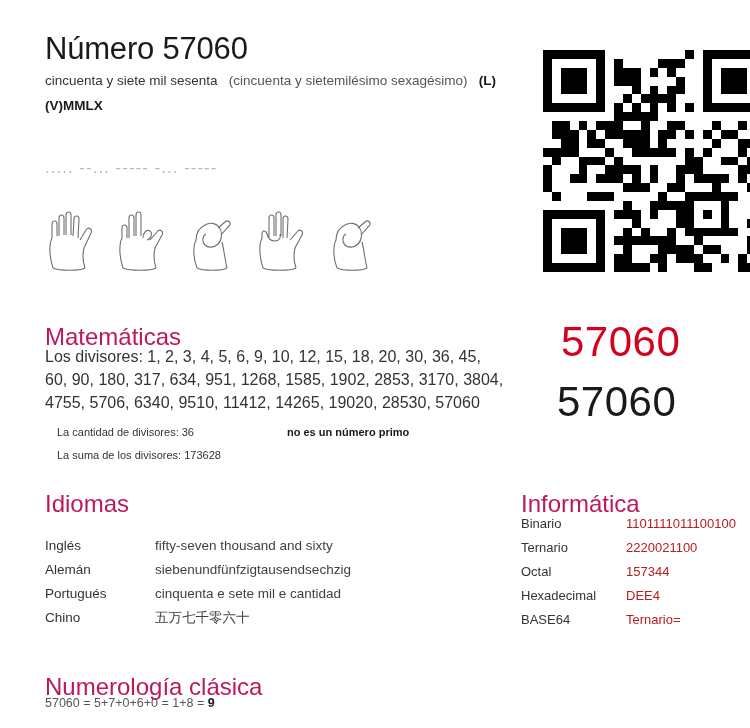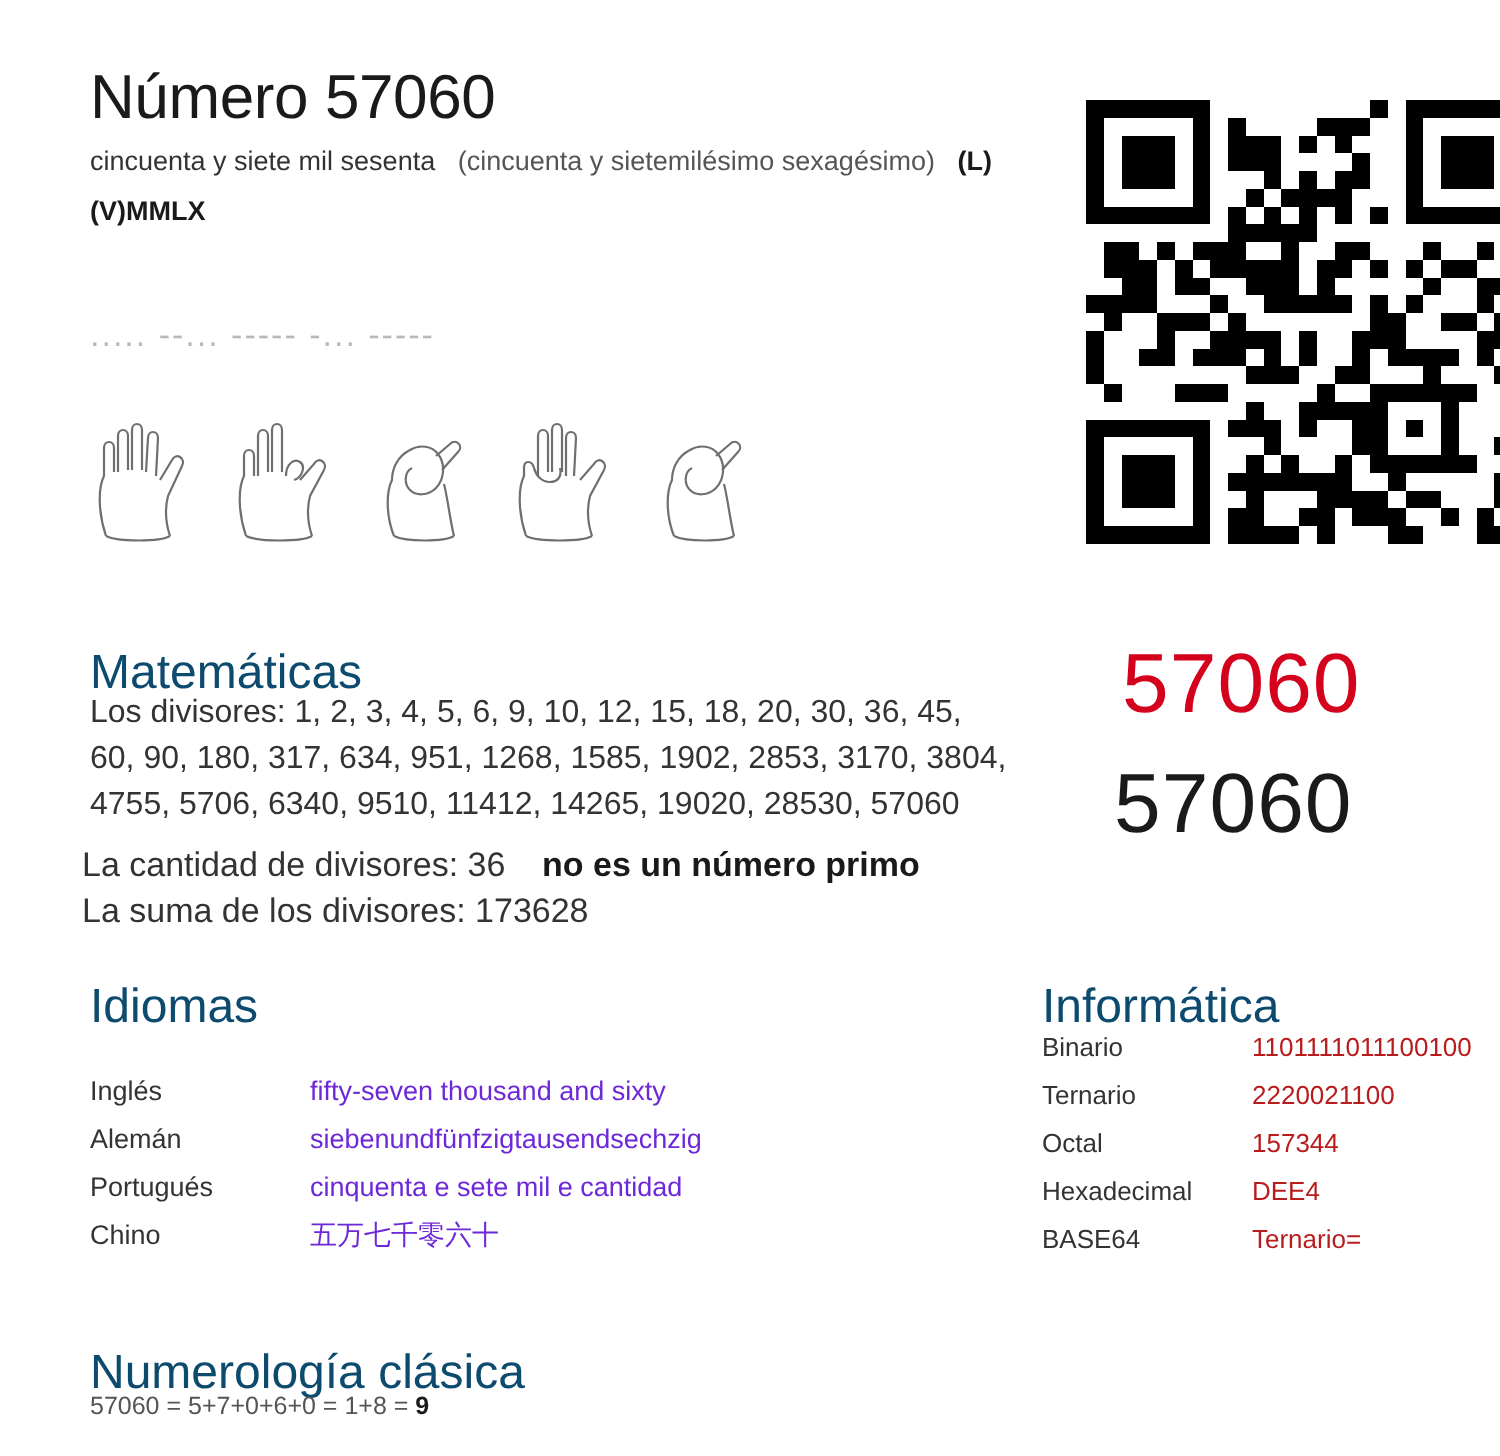--- a/index.html
+++ b/index.html
@@ -75,42 +75,42 @@
     width: 66px;
     height: 74px;
     position: relative;
   }
   .hand svg { display: block; }
   
   .h2 {
     position: absolute;
     font-size: 24px;
     font-weight: normal;
-    color: #0c4a6e;
+    color: #be185d;
   }
   .math-h { left: 12px; top: 303px; }
   .idiomas-h { left: 12px; top: 470px; }
   .info-h { left: 488px; top: 470px; }
   .numer-h { left: 12px; top: 653px; }
 
   .math-body {
     position: absolute;
     left: 12px;
     top: 345px;
     width: 460px;
     font-size: 16px;
     line-height: 23px;
     color: #333333;
   }
   .math-stats {
     position: absolute;
-    left: 8px;
+    left: 24px;
     top: 421px;
     width: 470px;
-    font-size: 17px;
+    font-size: 11px;
     line-height: 23px;
     color: #333333;
   }
   .math-stats .bold {
     font-weight: bold;
     color: #1a1a1a;
   }
   .math-stats .row1 { position: relative; }
   .math-stats .notprime {
     position: absolute;
@@ -127,21 +127,21 @@
     font-size: 13.5px;
     border-collapse: collapse;
     color: #333333;
   }
   .lang-table td {
     padding: 0 0 5px 0;
     vertical-align: top;
     line-height: 19px;
   }
   .lang-table td.name { width: 110px; }
-  .lang-table td.value { color: #6d28d9; }
+  .lang-table td.value { color: #404040; }
 
   
   .info-table {
     position: absolute;
     left: 488px;
     top: 514px;
     width: 258px;
     font-size: 13px;
     border-collapse: collapse;
     color: #333333;

